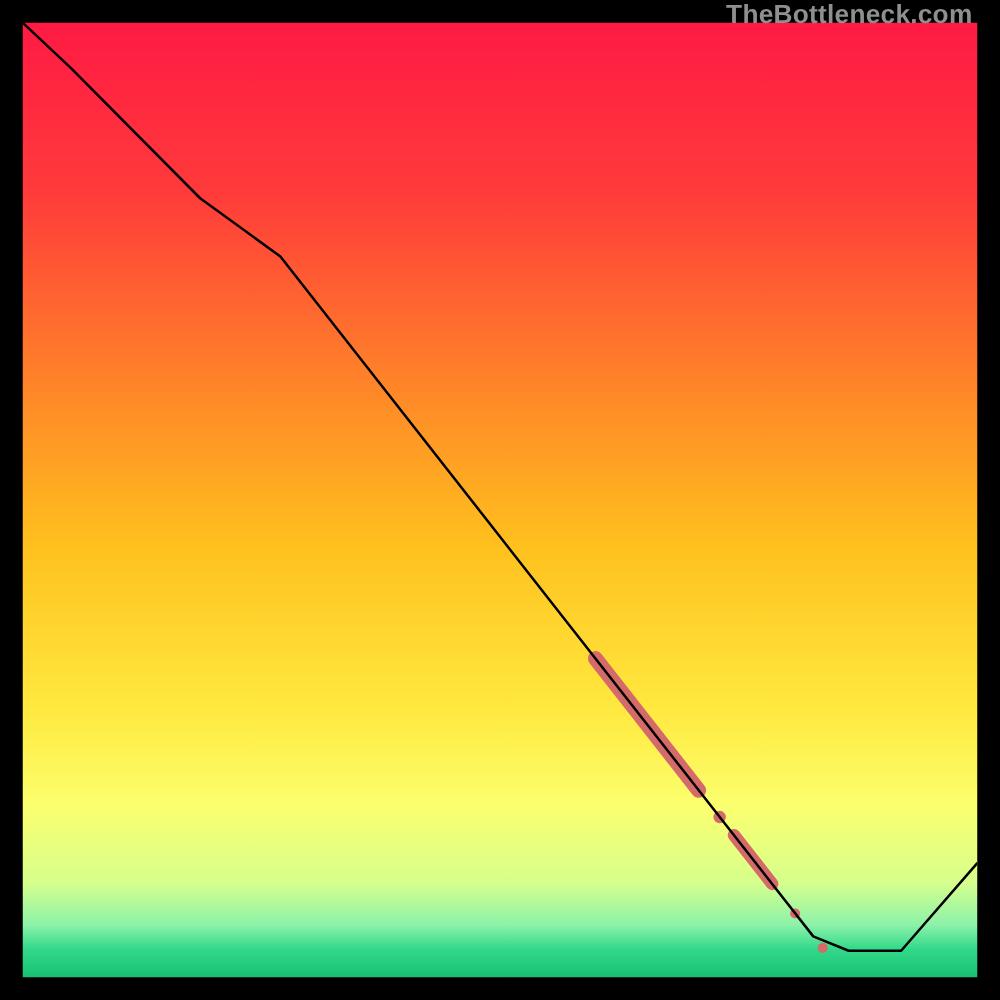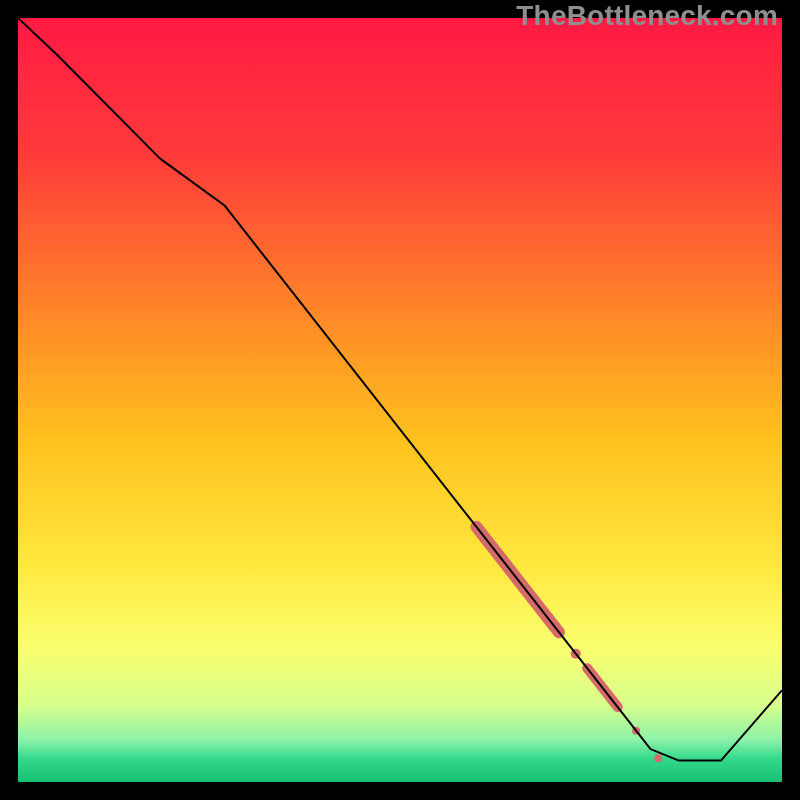--- a/index.html
+++ b/index.html
@@ -23,21 +23,21 @@
     left: 0;
     top: 0;
     width: 764px;
     height: 764px;
   }
   .watermark {
     position: absolute;
     top: 0px;
     right: 22px;
     font-family: Arial, Helvetica, sans-serif;
-    font-size: 28px;
+    font-size: 21px;
     font-weight: 600;
     color: #8f8f8f;
     letter-spacing: 0.2px;
     user-select: none;
   }
 </style>
 </head>
 <body>
 
 <div class="frame">

